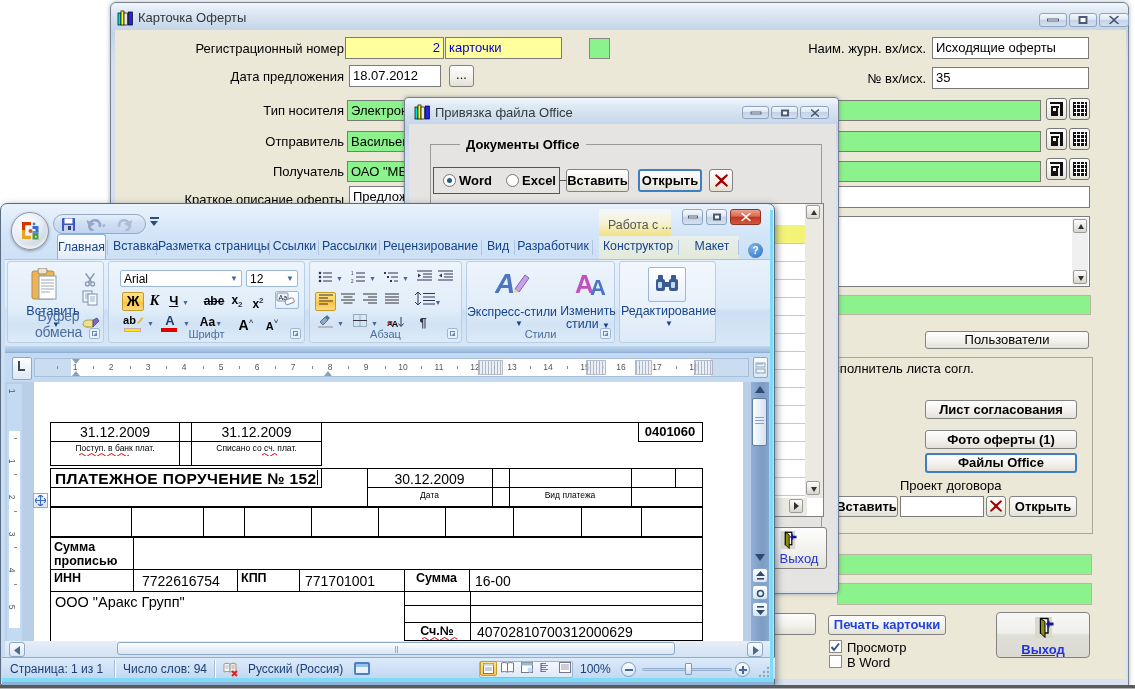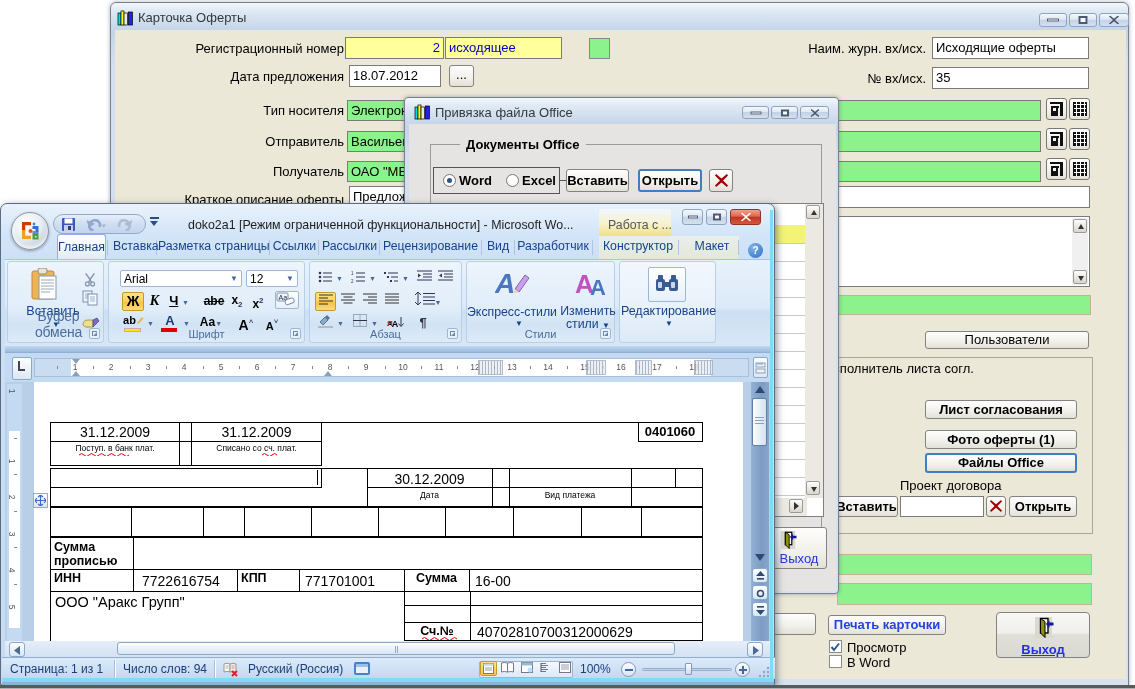--- a/index.html
+++ b/index.html
@@ -86,21 +86,21 @@
       <span class="g" style="width:9px;height:8px;background:#f8fafc;border:2px solid #4a5a74;"></span>
     </div>
  <div class="wbtn" style="left:988px;top:10px;width:30px;">
       <svg class="g" width="10" height="9" viewBox="0 0 10 9">
         <path d="M1 0 L5 3.2 L9 0 L10 1 L6 4.5 L10 8 L9 9 L5 5.8 L1 9 L0 8 L4 4.5 L0 1 Z" fill="#46556e"></path>
       </svg>
     </div>
 
  <div class="rlbl" style="left:30px;top:38px;width:203px;">Регистрационный номер</div>
  <div class="fld yellow" style="left:234px;top:34px;width:99px;height:22px;text-align:right;color:#0000c8;">2</div>
- <div class="fld yellow" style="left:334px;top:34px;width:117px;height:22px;color:#0000c8;">исходящее</div>
+ <div class="fld yellow" style="left:334px;top:34px;width:117px;height:22px;color:#0000c8;">карточки</div>
  <div class="abs" style="left:478px;top:35px;width:21px;height:21px;background:#8cf38c;border:1px solid #888;"></div>
  <div class="rlbl" style="left:640px;top:38px;width:175px;">Наим. журн. вх/исх.</div>
  <div class="fld" style="left:821px;top:34px;width:157px;height:22px;">Исходящие оферты</div>
  <div class="rlbl" style="left:700px;top:68px;width:115px;">№ вх/исх.</div>
  <div class="fld" style="left:821px;top:64px;width:157px;height:22px;">35</div>
 
  <div class="rlbl" style="left:30px;top:66px;width:203px;">Дата предложения</div>
  <div class="fld" style="left:238px;top:62px;width:92px;height:22px;">18.07.2012</div>
  <div class="btn" style="left:338px;top:62px;width:25px;height:22px;line-height:18px;">...</div>
 
@@ -270,21 +270,20 @@
       </svg>
    <svg width="16" height="13" style="margin:3px 0 0 8px" viewBox="0 0 16 13">
         <path d="M12 11 a5.5 5 0 1 0 -7 1" stroke="#aebdd6" stroke-width="2.6" fill="none" transform="rotate(40 8 7)"></path>
         <path d="M15.5 2 L13.2 9.8 L7 5.8 Z" fill="#aebdd6"></path>
       </svg>
  </div>
  <div class="abs" style="left:149px;top:13px;width:12px;height:12px;">
       <span style="position:absolute;left:0;top:0;width:9px;height:2px;background:#2c4e7e;"></span>
       <span style="position:absolute;left:0;top:4px;border:4.5px solid transparent;border-top:5px solid #2c4e7e;"></span>
     </div>
- <div class="abs ttl" style="left:187px;top:14px;color:#1e1e1e;">doko2a1 [Режим ограниченной функциональности] - Microsoft Wo...</div>
 
  <div class="abs" style="left:598px;top:5px;width:72px;height:27px;border-radius:3px 3px 0 0;
   background:linear-gradient(#f2f7fd,#f6f2cf 55%,#f3e69a 85%,#efdf8a);"></div>
  <div class="abs" style="left:598px;top:32px;width:140px;height:23px;background:linear-gradient(#fbf8e2,#f5efc2);opacity:.55;"></div>
  <div class="abs" style="left:607px;top:14px;color:#55555a;font-size:12.3px;">Работа с ...</div>
 
  <div class="wbtn" style="left:681px;top:5px;width:21px;height:16px;">
       <span class="g" style="width:10px;height:3px;background:#fff;border:1px solid #4a5a74;"></span>
     </div>
  <div class="wbtn" style="left:705px;top:5px;width:21px;height:16px;">
@@ -668,20 +667,21 @@
   <div class="hl" style="left:333px;top:105px;width:336px;"></div>
   <div class="hl" style="left:16px;top:124px;width:653px;height:2px;"></div>
   <div class="vl" style="left:16px;top:86px;height:40px;"></div>
   <div class="vl" style="left:287px;top:86px;height:20px;"></div>
   <div class="vl" style="left:333px;top:86px;height:40px;"></div>
   <div class="vl" style="left:458px;top:86px;height:40px;"></div>
   <div class="vl" style="left:475px;top:86px;height:40px;"></div>
   <div class="vl" style="left:597px;top:86px;height:40px;"></div>
   <div class="vl" style="left:641px;top:86px;height:20px;"></div>
   <div class="vl" style="left:668px;top:86px;height:40px;"></div>
+  <div class="dt" style="left:21px;top:88px;font-size:15.5px;font-weight:bold;letter-spacing:0.35px;">ПЛАТЕЖНОЕ ПОРУЧЕНИЕ № 152</div>
   <div class="abs" style="left:283px;top:88px;width:1px;height:15px;background:#000;"></div>
   <div class="dt" style="left:333px;top:89px;width:125px;text-align:center;font-size:14px;">30.12.2009</div>
   <div class="dt" style="left:333px;top:108px;width:125px;text-align:center;font-size:8.5px;">Дата</div>
   <div class="dt" style="left:475px;top:108px;width:122px;text-align:center;font-size:8.5px;">Вид платежа</div>
 
   <div class="hl" style="left:16px;top:154px;width:653px;height:2px;"></div>
   <div class="vl" style="left:16px;top:126px;height:28px;"></div>
   <div class="vl" style="left:97px;top:126px;height:28px;"></div>
   <div class="vl" style="left:169px;top:126px;height:28px;"></div>
   <div class="vl" style="left:210px;top:126px;height:28px;"></div>

